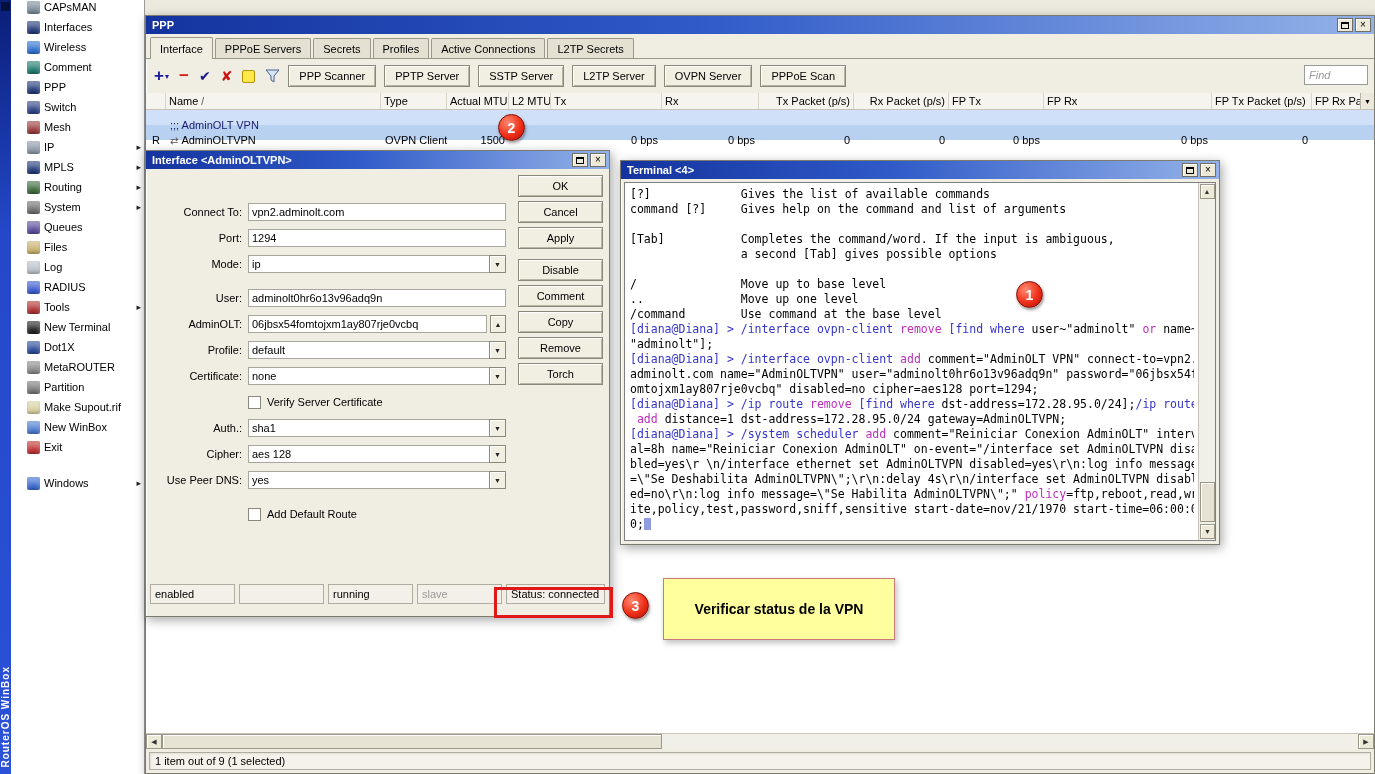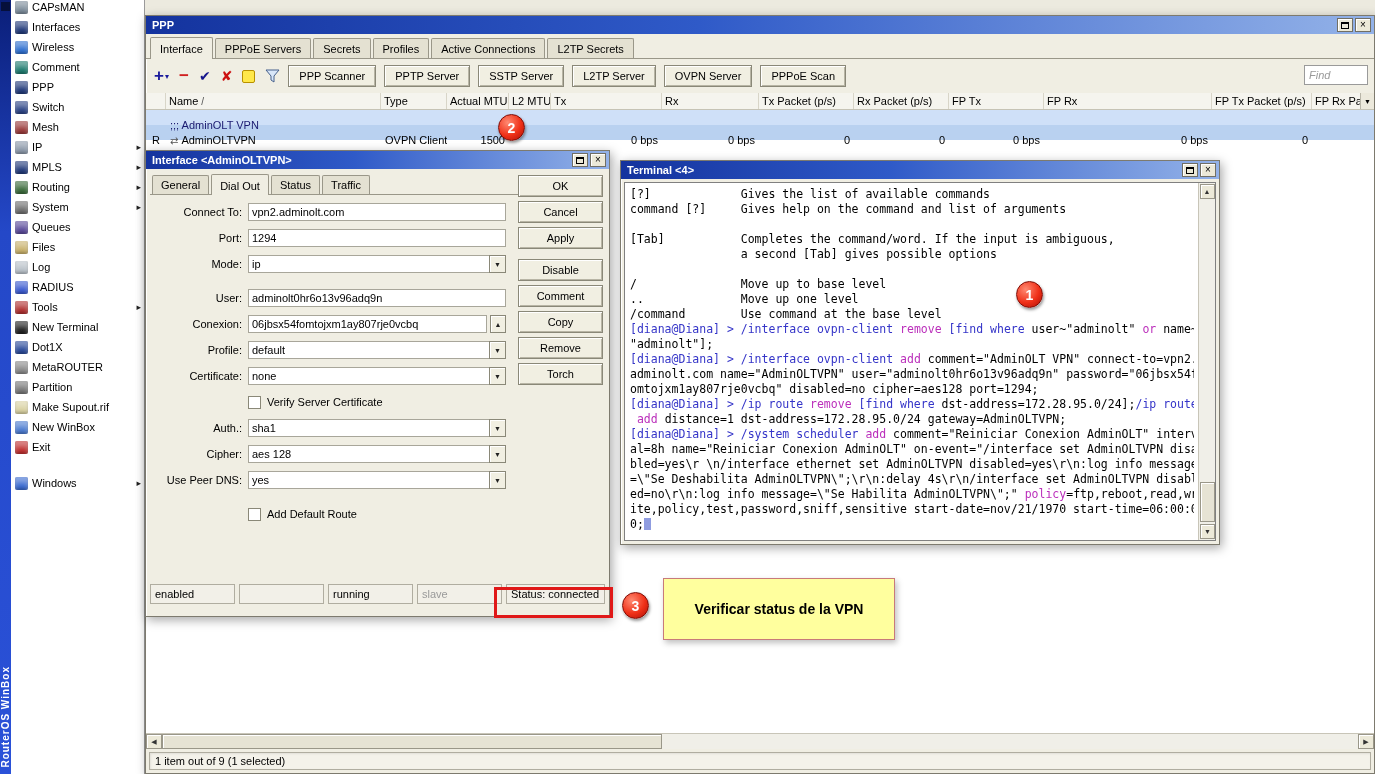--- a/index.html
+++ b/index.html
@@ -6,21 +6,21 @@
 html,body{width:1375px;height:774px;}
 body{font-family:"Liberation Sans","DejaVu Sans",sans-serif;font-size:11px;color:#000;background:#fff;}
 #app{position:relative;width:1375px;height:774px;background:#eceadf;overflow:hidden;}
 
 
 .brand{position:absolute;left:0;top:0;width:11px;height:774px;background:linear-gradient(180deg,#0a1e78 0%,#2448c8 30%,#2a51d8 100%);z-index:5;}
 .brand-sq{position:absolute;top:2px;left:1px;width:9px;height:9px;background:#06103c;}
 .btxt{position:absolute;bottom:6px;left:0;width:11px;color:#fff;font-size:10px;font-weight:bold;writing-mode:vertical-rl;transform:rotate(180deg);white-space:nowrap;letter-spacing:1px;}
 
 
-.sidebar{position:absolute;left:11px;top:0;width:134px;height:774px;background:#fff;border-right:1px solid #9a9a9a;z-index:4;overflow:hidden;}
+.sidebar{position:absolute;left:11px;top:0;width:134px;height:774px;background:#fff;border-right:1px solid #9a9a9a;z-index:4;overflow:hidden;padding-left:12px;}
 .side-item{display:flex;align-items:center;height:20px;padding:0 3px 0 4px;gap:4px;cursor:default;}
 #side-menu .side-item:first-child{margin-top:-3px;}
 .micon{width:13px;height:13px;border-radius:2px;flex:0 0 13px;box-shadow:inset 0 6px 5px rgba(255,255,255,.4),inset 0 -2px 3px rgba(0,0,0,.25);}
 .side-label{flex:1;white-space:nowrap;overflow:hidden;}
 .side-arrow{font-size:9px;color:#222;}
 .side-bottom{margin-top:16px;}
 .ic-capsman-icon{background:#7a8a99}.ic-interfaces-icon{background:#223a7a}.ic-wireless-icon{background:#2e6fd0}
 .ic-bridge-icon{background:#1d7a6e}.ic-ppp-icon{background:#223a7a}.ic-switch-icon{background:#2c4486}
 .ic-mesh-icon{background:#9a3a3a}.ic-ip-icon{background:#8a97a8}.ic-mpls-icon{background:#223a7a}
 .ic-routing-icon{background:#3a6a3a}.ic-system-icon{background:#6e6e6e}.ic-queues-icon{background:#5a4a9a}
@@ -285,22 +285,22 @@
       <input class="findbox" placeholder="Find" style="">
     </div>
     <div class="ghead" id="grid-head">
         <div class="gh" style="width: 20px;"></div>
         <div class="gh" style="width: 215px;">Name<span class="sortind">/</span></div>
         <div class="gh" style="width: 66px;">Type</div>
         <div class="gh" style="width: 62px;">Actual MTU</div>
         <div class="gh" style="width: 42px;">L2 MTU</div>
         <div class="gh" style="width: 111px;">Tx</div>
         <div class="gh" style="width: 97px;">Rx</div>
-        <div class="gh" style="width: 95px;">Tx Packet (p/s)</div>
-        <div class="gh" style="width: 95px;">Rx Packet (p/s)</div>
+        <div class="gh" style="width: 95px; text-align: right;">Tx Packet (p/s)</div>
+        <div class="gh" style="width: 95px; text-align: right;">Rx Packet (p/s)</div>
         <div class="gh" style="width: 95px;">FP Tx</div>
         <div class="gh" style="width: 168px;">FP Rx</div>
         <div class="gh" style="width: 100px;">FP Tx Packet (p/s)</div>
         <div class="gh" style="flex: 1 1 0%;">FP Rx Pa</div>
         <div class="colchooser">▼</div>
       </div>
     <div class="gbody" id="grid-body">
         <div class="grow comment">
           <div class="gc" style="padding-left: 24px;">;;; AdminOLT VPN</div>
         </div>
@@ -334,26 +334,20 @@
   </div>
 
   <div class="win" id="dlg">
     <div class="tbar">
       <span class="ttl">Interface &lt;AdminOLTVPN&gt;</span>
       <span class="wbtn">
           <span class="maxg"></span>
         </span>
       <span class="wbtn">×</span>
     </div>
-    <div class="dtabstrip" id="dlg-tabs">
-        <div class="tab">General</div>
-        <div class="tab active">Dial Out</div>
-        <div class="tab">Status</div>
-        <div class="tab">Traffic</div>
-      </div>
     <div id="dlg-fields">
         <div class="frow">
           <div class="flabel">Connect To:</div>
           <div class="fctl">
             <input class="txt" value="vpn2.adminolt.com" style="">
           </div>
         </div>
         <div class="frow">
           <div class="flabel">Port:</div>
           <div class="fctl">
@@ -368,21 +362,21 @@
           </div>
         </div>
         <div class="fgap"></div>
         <div class="frow">
           <div class="flabel">User:</div>
           <div class="fctl">
             <input class="txt" value="adminolt0hr6o13v96adq9n" style="">
           </div>
         </div>
         <div class="frow">
-          <div class="flabel">Conexion:</div>
+          <div class="flabel">AdminOLT:</div>
           <div class="fctl">
             <input class="txt" value="06jbsx54fomtojxm1ay807rje0vcbq" style="">
             <span class="upbtn">▲</span>
           </div>
         </div>
         <div class="frow">
           <div class="flabel">Profile:</div>
           <div class="fctl">
             <div class="selbox">default</div>
             <span class="dropbtn">▼</span>

